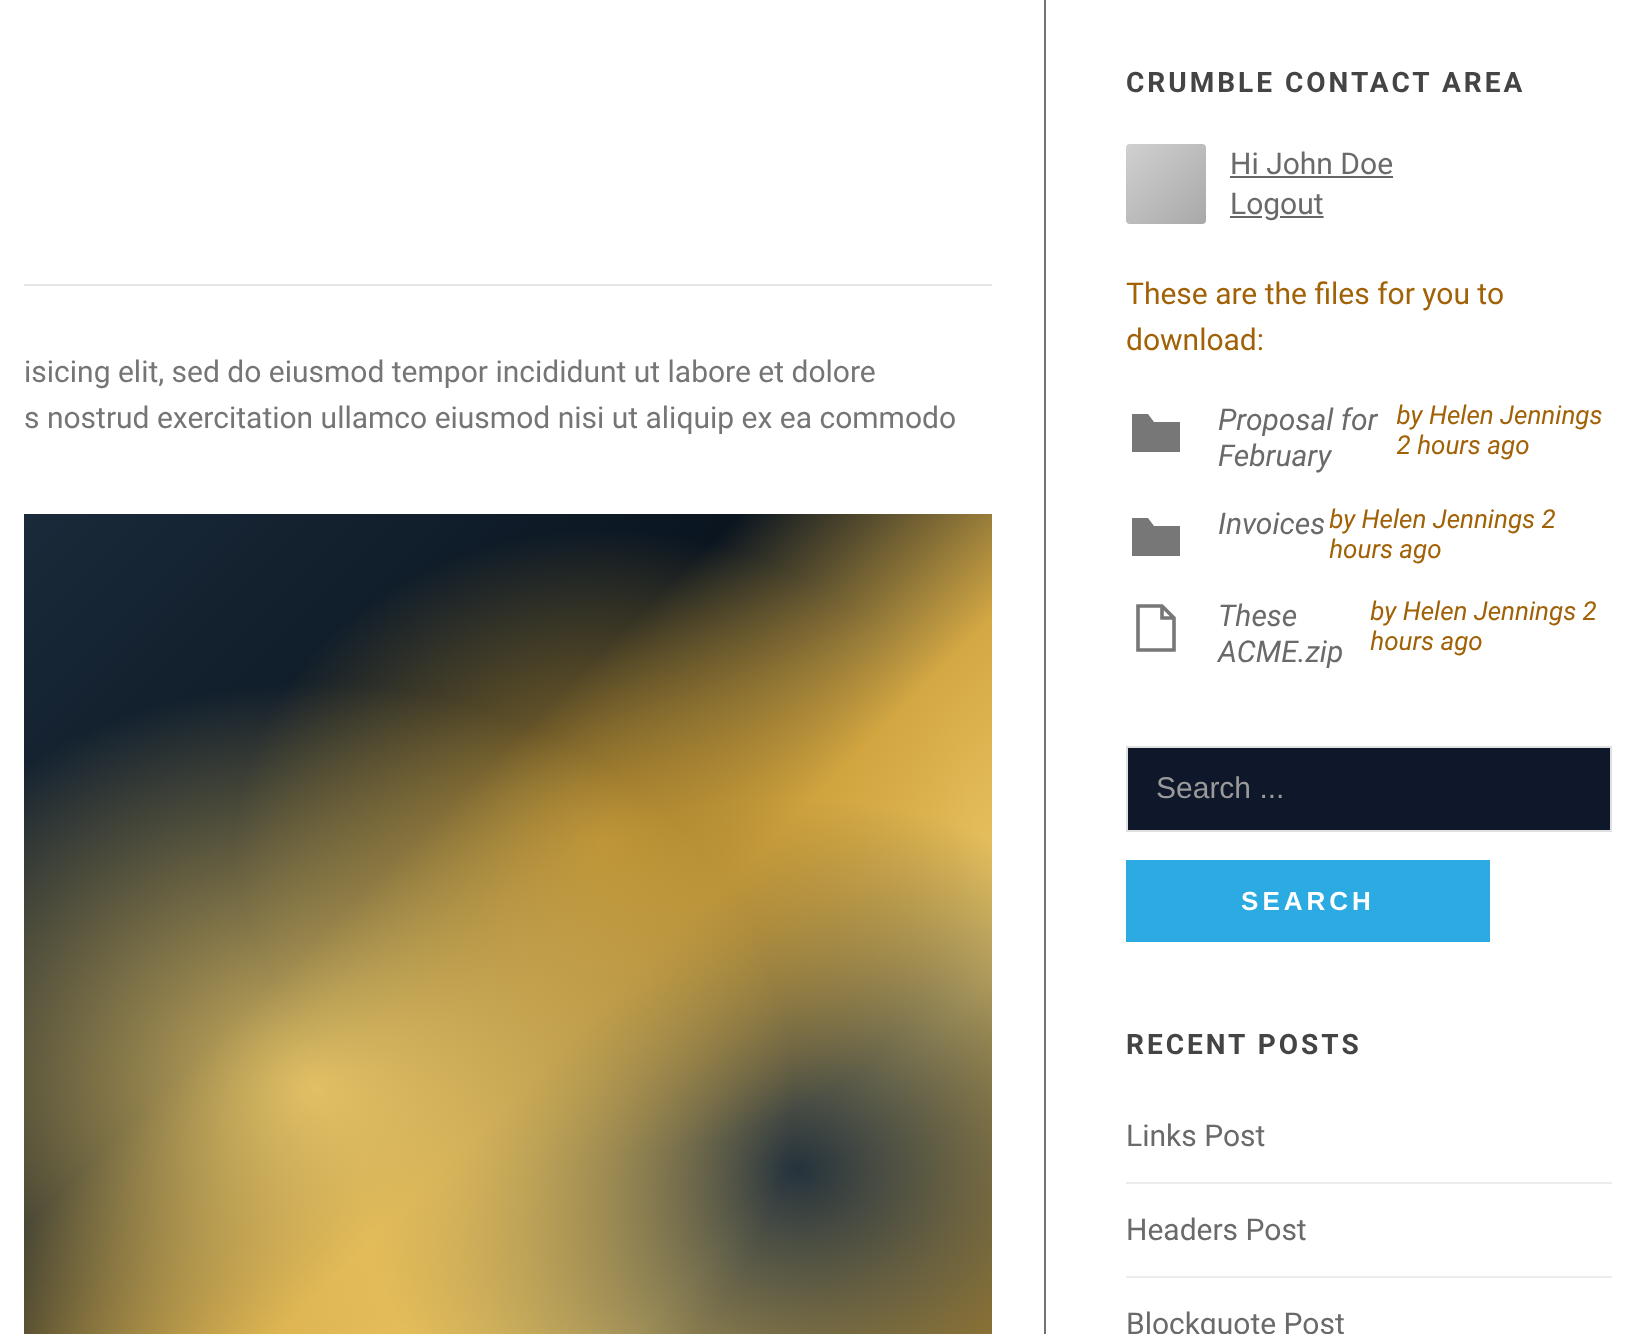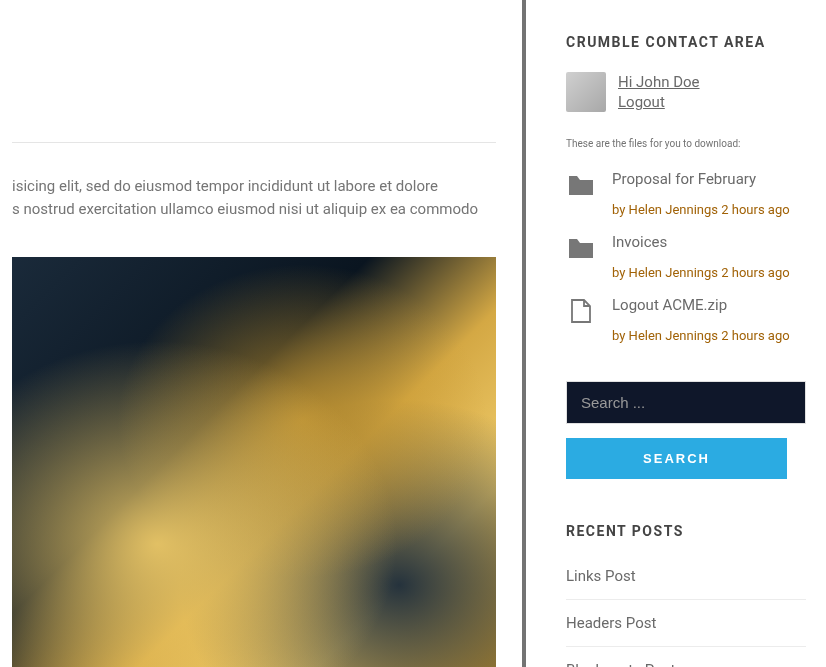--- a/index.html
+++ b/index.html
@@ -57,21 +57,21 @@
         radial-gradient(ellipse at 30% 70%, rgba(240,204,106,0.9) 0%, transparent 50%),
         radial-gradient(ellipse at 60% 40%, rgba(200,152,48,0.8) 0%, transparent 45%),
         radial-gradient(ellipse at 80% 80%, rgba(26,42,58,0.95) 0%, transparent 40%);
     }
     .sidebar {
       position: absolute;
       left: 522px;
       top: 0;
       width: 304px;
       height: 667px;
-      border-left: 4px solid #737373;
+      border-left: 1px solid #737373;
       padding: 34px 20px 0 40px;
     }
     .widget-title {
       font-size: 14px;
       font-weight: 700;
       letter-spacing: 1.5px;
       color: #444;
       margin-bottom: 22px;
       text-transform: uppercase;
     }
@@ -96,22 +96,22 @@
     .greeting {
       font-size: 15px;
       color: #6a6a6a;
     }
     .logout-link {
       font-size: 15px;
       color: #6a6a6a;
       cursor: pointer;
     }
     .intro-text {
-      font-size: 10px;
-      color: #737373;
+      font-size: 15px;
+      color: #a16207;
       line-height: 1.55;
       margin-bottom: 18px;
     }
     .file-list {
       display: flex;
       flex-direction: column;
       gap: 16px;
       margin-bottom: 38px;
     }
     .file-item {
@@ -120,22 +120,23 @@
       align-items: flex-start;
     }
     .file-icon {
       width: 30px;
       height: 26px;
       flex-shrink: 0;
       margin-top: 2px;
     }
     .file-info {
       display: flex;
-      flex-direction: column;
-      gap: 14px;
+      flex-direction: row;
+      gap: 2px;
+      font-style: italic;
     }
     .file-name {
       font-size: 15px;
       color: #6a6a6a;
     }
     .file-meta {
       font-size: 13px;
       color: #a16207;
     }
     .search-input {
@@ -144,21 +145,21 @@
       border: 1px solid #e0e0e0;
       background: #0f172a;
       font-size: 15px;
       color: #888;
       margin-bottom: 14px;
     }
     .search-input::placeholder {
       color: #999;
     }
     .search-button {
-      width: 221px;
+      width: 182px;
       padding: 13px 4px;
       background: #2babe2;
       border: none;
       color: #fff;
       font-size: 13px;
       font-weight: 600;
       letter-spacing: 2px;
       cursor: pointer;
       margin-bottom: 44px;
     }
@@ -229,21 +230,21 @@
       </div>
     </div>
 
     <div class="file-item">
       <div class="file-icon">
         <svg viewBox="0 0 30 26" fill="none" stroke="#777" stroke-width="1.8">
             <path d="M6 2 L18 2 L24 8 L24 24 L6 24 Z M18 2 L18 8 L24 8"></path>
           </svg>
       </div>
       <div class="file-info">
-        <span class="file-name">Logout ACME.zip</span>
+        <span class="file-name">These ACME.zip</span>
         <span class="file-meta">by Helen Jennings 2 hours ago</span>
       </div>
     </div>
   </div>
 
   <input type="text" class="search-input" placeholder="Search ..." style="">
   <button class="search-button">SEARCH</button>
 
   <h3 class="widget-title">RECENT POSTS</h3>
 

